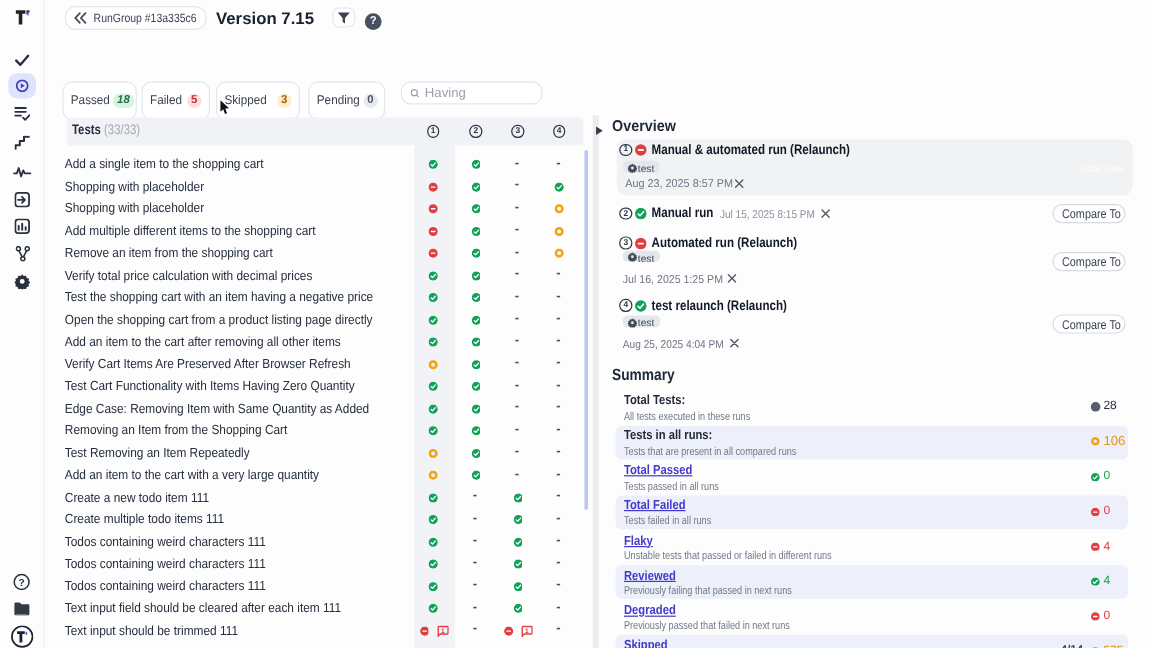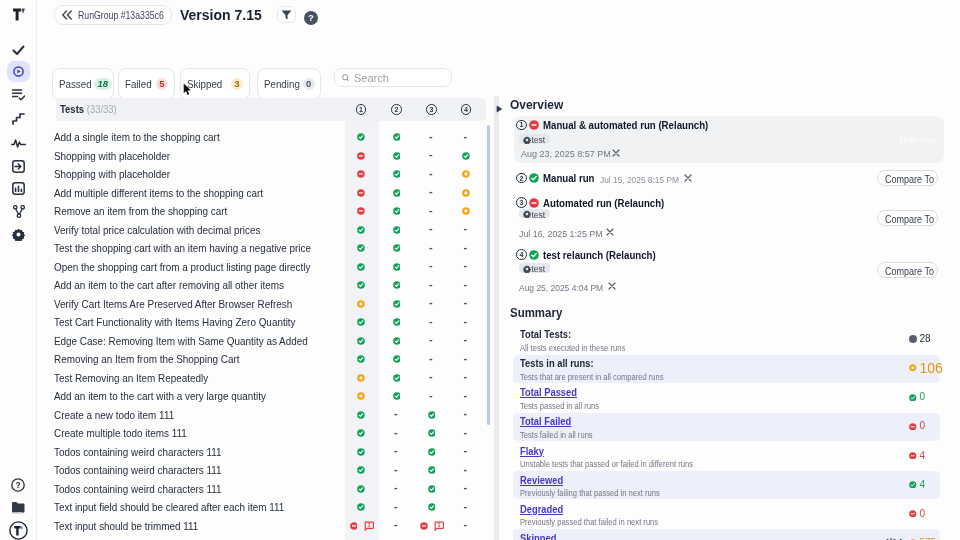--- a/index.html
+++ b/index.html
@@ -113,21 +113,21 @@
   </div>
 <div class="chip" style="left:257px;width:64px;">
     <span class="lbl">Pending</span>
     <span class="cnt" style="background:#e7e9ec;color:#4b5563;">0</span>
   </div>
 <div class="abs" style="left:334px;top:68px;width:118px;height:19px;border:1px solid #e3e6ea;border-radius:8px;background:#fff;"></div>
 <svg class="abs" style="left:341.55px;top:73.55px;" width="7.9" height="7.9" viewBox="0 0 9 9">
     <circle cx="3.7" cy="3.7" r="2.9" fill="none" stroke="#9aa1ab" stroke-width="1.2"></circle>
     <path d="M6 6 L8.4 8.4" stroke="#9aa1ab" stroke-width="1.2" stroke-linecap="round"></path>
   </svg>
-<div class="abs" style="left:354px;top:72px;font-size:11px;color:#9aa1ab;">Search</div>
+<div class="abs" style="left:354px;top:72px;font-size:11px;color:#9aa1ab;">Having</div>
 
 <svg class="abs" style="left:183px;top:83px;" width="9" height="13" viewBox="0 0 9 13">
     <path d="M0.7 0.5 L0.7 10.2 L3 8.1 L4.5 12 L6.2 11.3 L4.7 7.5 L7.8 7.3 Z" fill="#111"></path>
   </svg>
 
 <div class="abs" style="left:55.5px;top:98px;width:430px;height:23px;background:#f1f2f5;border-radius:2px;"></div>
 <div class="abs" style="left:60px;top:103px;font-size:11.5px;font-weight:700;color:#252e3c;transform:scaleX(0.825);transform-origin:0 50%;white-space:nowrap;">Tests <span style="color:#a2a8b2;font-weight:400;">(33/33)</span></div>
 <div class="abs" style="left:345px;top:121px;width:34px;height:419px;background:#f2f3f6;"></div>
 <span class="num" style="left:355.7px;top:104px;">1</span>
 <span class="num" style="left:391.2px;top:104px;">2</span>
@@ -469,21 +469,21 @@
 <div class="abs" style="left:520px;top:328.1px;font-size:11px;font-weight:600;transform:scaleX(0.85);transform-origin:0 50%;white-space:nowrap;color:#202a38;">Total Tests:</div>
 <div class="abs" style="left:520px;top:341.6px;font-size:9.5px;color:#717784;transform:scaleX(0.8);transform-origin:0 50%;white-space:nowrap;">All tests executed in these runs</div>
 <div class="abs" style="left:909.0px;top:335.35px;width:8px;height:8px;border-radius:50%;background:#565e6b;"></div>
 <div class="abs" style="left:919.5px;top:334.1px;font-size:10px;font-weight:500;line-height:10px;color:#29323f;">28</div>
 <div class="abs" style="left:513px;top:354.7px;width:427px;height:28px;background:#edf0fb;border-radius:5px;"></div>
 <div class="abs" style="left:520px;top:357.2px;font-size:11px;font-weight:600;transform:scaleX(0.85);transform-origin:0 50%;white-space:nowrap;color:#202a38;">Tests in all runs:</div>
 <div class="abs" style="left:520px;top:370.7px;font-size:9.5px;color:#717784;transform:scaleX(0.8);transform-origin:0 50%;white-space:nowrap;">Tests that are present in all compared runs</div>
 <svg class="abs" style="left:909.0px;top:364.45000000000005px;" width="7.5" height="7.5" viewBox="0 0 10 10">
     <circle cx="5" cy="5" r="3.4" fill="none" stroke="#f5a40b" stroke-width="2.8"></circle>
   </svg>
-<div class="abs" style="left:919.5px;top:363.2px;font-size:14px;font-weight:500;line-height:10px;color:#e8930c;">106</div>
+<div class="abs" style="left:919.5px;top:363.2px;font-size:11px;font-weight:500;line-height:10px;color:#e8930c;">106</div>
 <div class="abs" style="left:520px;top:386.3px;font-size:11px;font-weight:600;transform:scaleX(0.85);transform-origin:0 50%;white-space:nowrap;color:#4338ca;text-decoration:underline;">Total Passed</div>
 <div class="abs" style="left:520px;top:399.8px;font-size:9.5px;color:#717784;transform:scaleX(0.8);transform-origin:0 50%;white-space:nowrap;">Tests passed in all runs</div>
 <svg class="abs" style="left:909.0px;top:393.55px;" width="7.5" height="7.5" viewBox="0 0 10 10">
     <circle cx="5" cy="5" r="4.8" fill="#12a158"></circle>
     <path d="M2.8 5.3 L4.3 6.8 L7.3 3.4" stroke="#fff" stroke-width="1.3" fill="none" stroke-linecap="round" stroke-linejoin="round"></path>
   </svg>
 <div class="abs" style="left:919.5px;top:392.3px;font-size:10px;font-weight:500;line-height:10px;color:#16a34a;">0</div>
 <div class="abs" style="left:513px;top:412.9px;width:427px;height:28px;background:#edf0fb;border-radius:5px;"></div>
 <div class="abs" style="left:520px;top:415.4px;font-size:11px;font-weight:600;transform:scaleX(0.85);transform-origin:0 50%;white-space:nowrap;color:#4338ca;text-decoration:underline;">Total Failed</div>
 <div class="abs" style="left:520px;top:428.9px;font-size:9.5px;color:#717784;transform:scaleX(0.8);transform-origin:0 50%;white-space:nowrap;">Tests failed in all runs</div>

